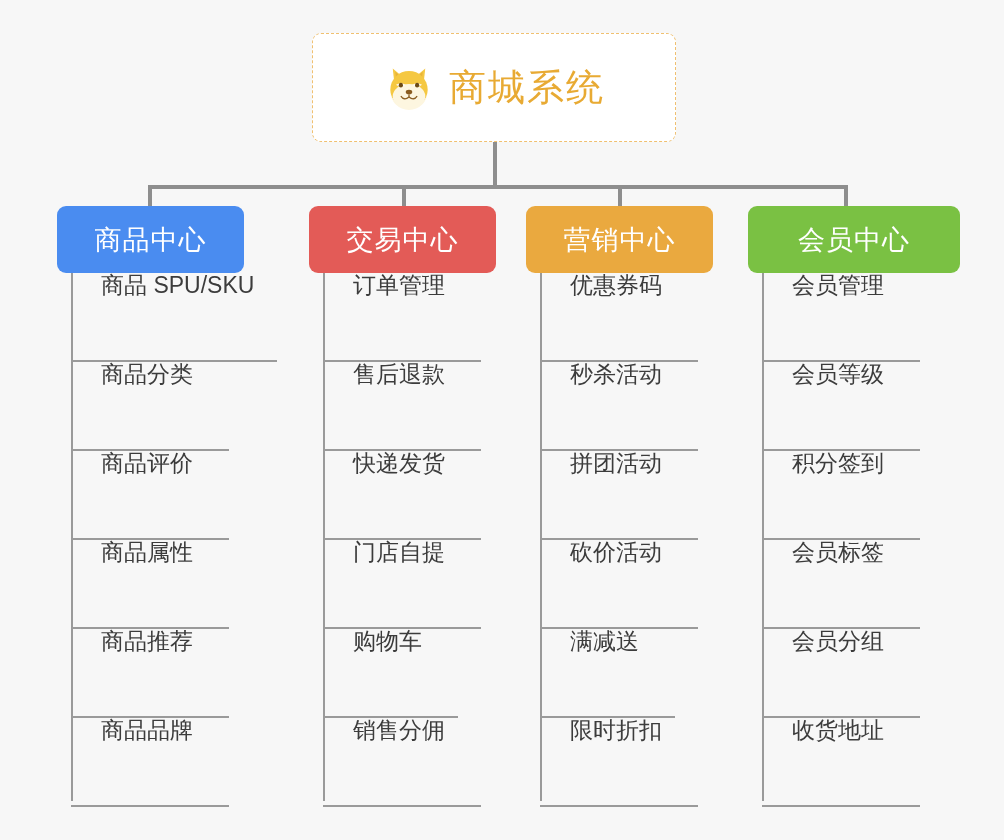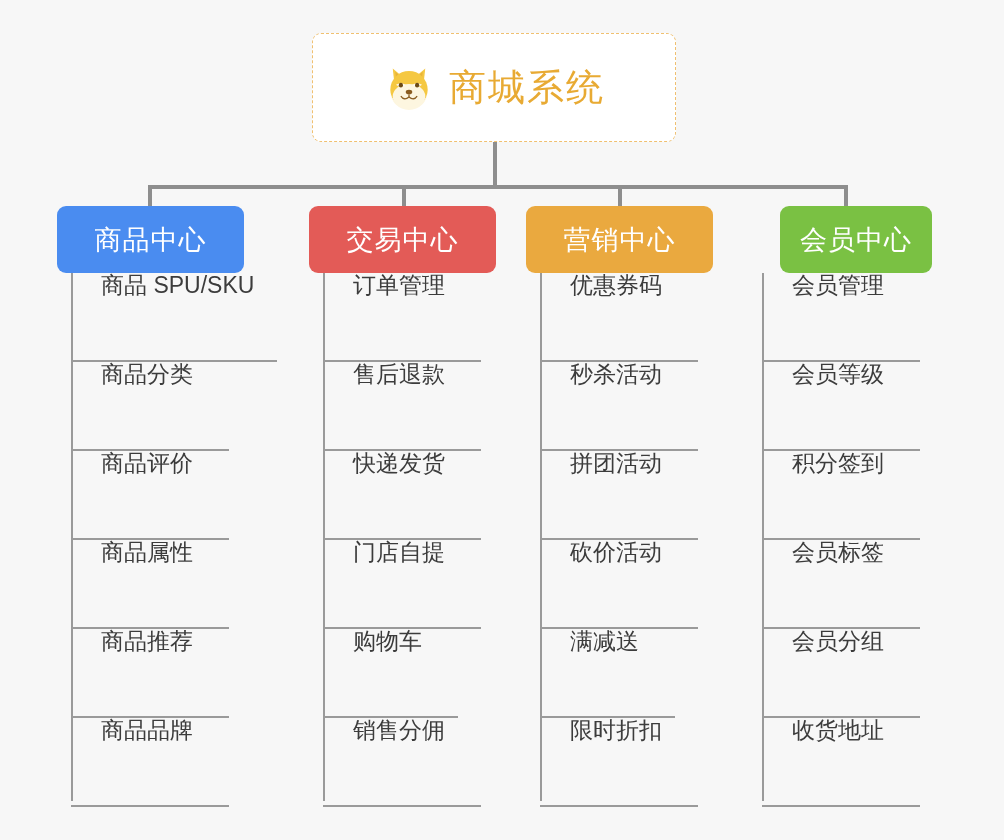--- a/index.html
+++ b/index.html
@@ -95,21 +95,21 @@
     align-items: center;
     justify-content: center;
     color: #ffffff;
     font-size: 27px;
     letter-spacing: 1px;
     white-space: nowrap;
   }
   .col-1 .cat-header { width: 187px; }
   .col-2 .cat-header { width: 187px; }
   .col-3 .cat-header { width: 187px; }
-  .col-4 .cat-header { width: 152px; margin-left: 32px; }
+  .col-4 .cat-header { width: 212px; }
 
   
   .spine {
     position: absolute;
     top: 273px;
     width: 2px;
     background: #9a9a9a;
     height: 528px;
   }
   .spine-1 { left: 71px; }

